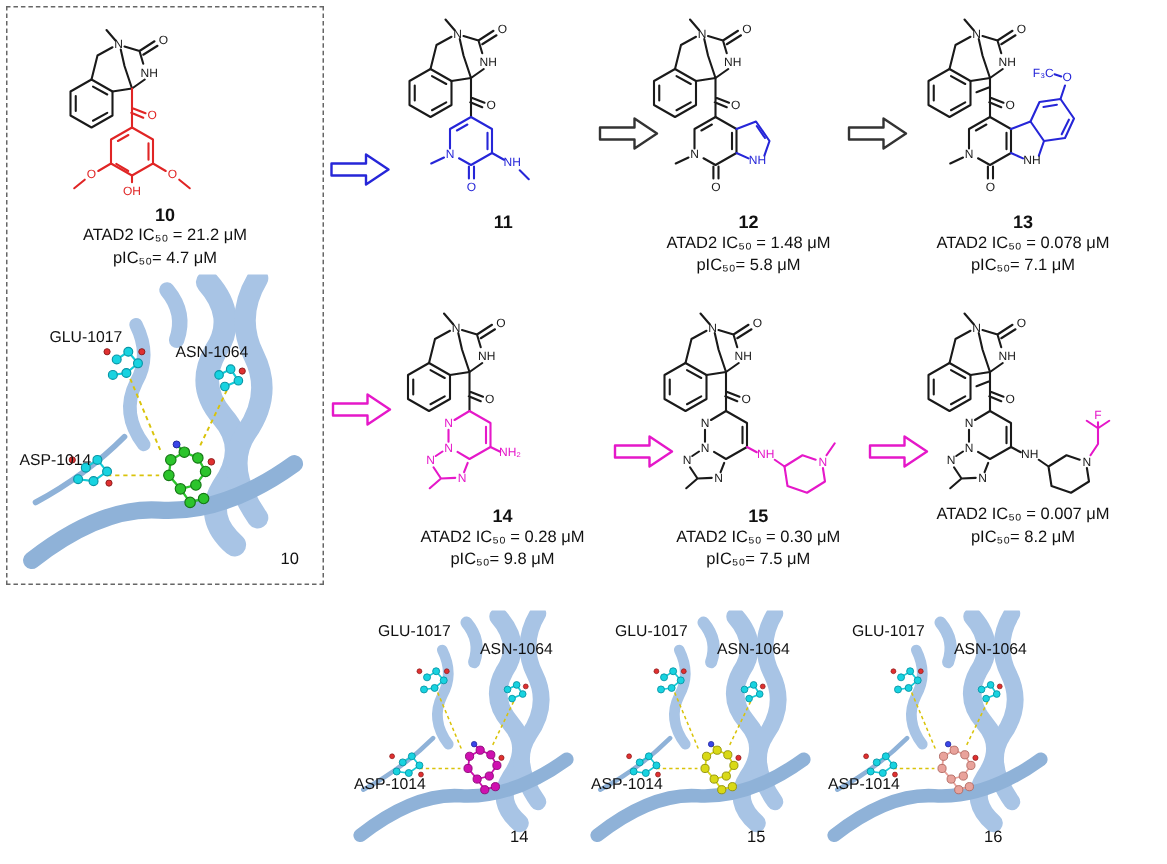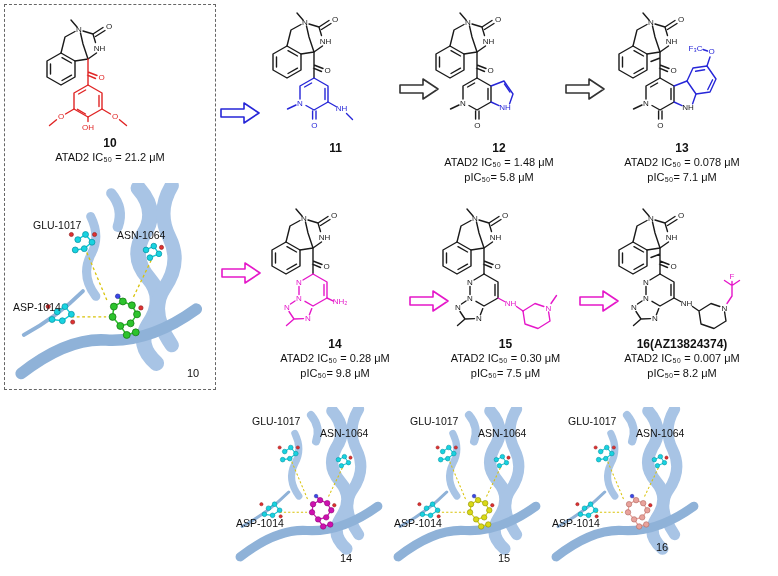--- a/index.html
+++ b/index.html
@@ -57,20 +57,21 @@
           <path d="M53,68 67,76V92L53,100 39,92V76Z"></path>
           <path d="M64,78.5V89.5M50.5,97 42.5,92.3M43.6,77 50.6,73"></path>
           <path d="M67,92 75.5,97M84.5,102.8 91.5,108.5M39,92 30.5,97M21.5,102.8 14.5,108.5M53,100V104.5"></path>
         </g>
         <text class="trd" x="80" y="101.5">O</text>
         <text class="trd" x="26" y="101.5">O</text>
         <text class="trd" x="53" y="113">OH</text>
       </svg>
       <div class="cmpd-id">10</div>
       <div class="stat">ATAD2 IC₅₀ = 21.2 μM</div>
+      <div class="stat">pIC₅₀= 4.7 μM</div>
     </div>
 
     <div class="pose" style="left:8px;top:178px;width:194px;height:206px">
       <svg viewBox="0 0 150 160" width="194" height="206">
         <g>
           <path class="rib" stroke-width="12" d="M97,4q16,18 4,36q-10,18 4,34q14,16 0,36q-10,16 6,30"></path>
           <path class="rib" stroke-width="11" d="M123,2q-12,20 -2,40q10,20 -4,40q-12,18 6,44"></path>
           <path class="rib" stroke-width="8" d="M76,8q10,12 5,26"></path>
           <path class="rib" stroke-width="7" d="M60,26q8,16 0,30q-8,16 4,32"></path>
           <path class="rib2" stroke-width="9" d="M6,148q36,-28 66,-26q34,2 70,-24"></path>
@@ -332,21 +333,20 @@
       <g class="s bk">
         <path d="M67,92 73.5,95.5M85.5,100.5 92,105M92,105 104,97.5 112.8,100.5M117.6,106 119,115 107,122.5 94,118 92,105"></path>
       </g>
       <text class="tbk" x="79.5" y="99.5">NH</text>
       <text class="tbk" x="117.5" y="104.5">N</text>
       <g class="s mg">
         <path d="M120,97.5 125,90V79.5M125,79.5 117.5,74.5M125,79.5 132.5,74.5M125,79.5 125,75.5"></path>
       </g>
       <text class="tmg" x="125" y="73">F</text>
     </svg>
-    <div class="cmpd-id">16(AZ13824374)</div>
     <div class="stat">ATAD2 IC₅₀ = 0.007 μM</div>
     <div class="stat">pIC₅₀= 8.2 μM</div>
   </div>
 
   <div class="pose" style="left:234px;top:407px;width:152px;height:162px">
     <svg viewBox="0 0 150 160" width="152" height="162">
       <g>
         <path class="rib" stroke-width="12" d="M97,4q16,18 4,36q-10,18 4,34q14,16 0,36q-10,16 6,30"></path>
         <path class="rib" stroke-width="11" d="M123,2q-12,20 -2,40q10,20 -4,40q-12,18 6,44"></path>
         <path class="rib" stroke-width="8" d="M76,8q10,12 5,26"></path>
@@ -523,16 +523,16 @@
           <circle cx="77" cy="104" r="2.7"></circle>
           <circle cx="88" cy="118" r="2.7"></circle>
           <circle cx="95" cy="116" r="2.7"></circle>
         <circle class="blue-dot" cx="81" cy="88" r="1.8"></circle>
           <circle class="red-dot" cx="99" cy="97" r="1.7"></circle>
       </g>
     </svg>
     <div class="pose-label" style="left:18px;top:8px">GLU-1017</div>
     <div class="pose-label" style="left:86px;top:20px">ASN-1064</div>
     <div class="pose-label" style="left:2px;top:110px">ASP-1014</div>
-    <div class="pose-num" style="left:106px;top:134px">16</div>
+    <div class="pose-num" style="left:106px;top:145px">16</div>
   </div>
 
 </div>
 
 </body></html>

